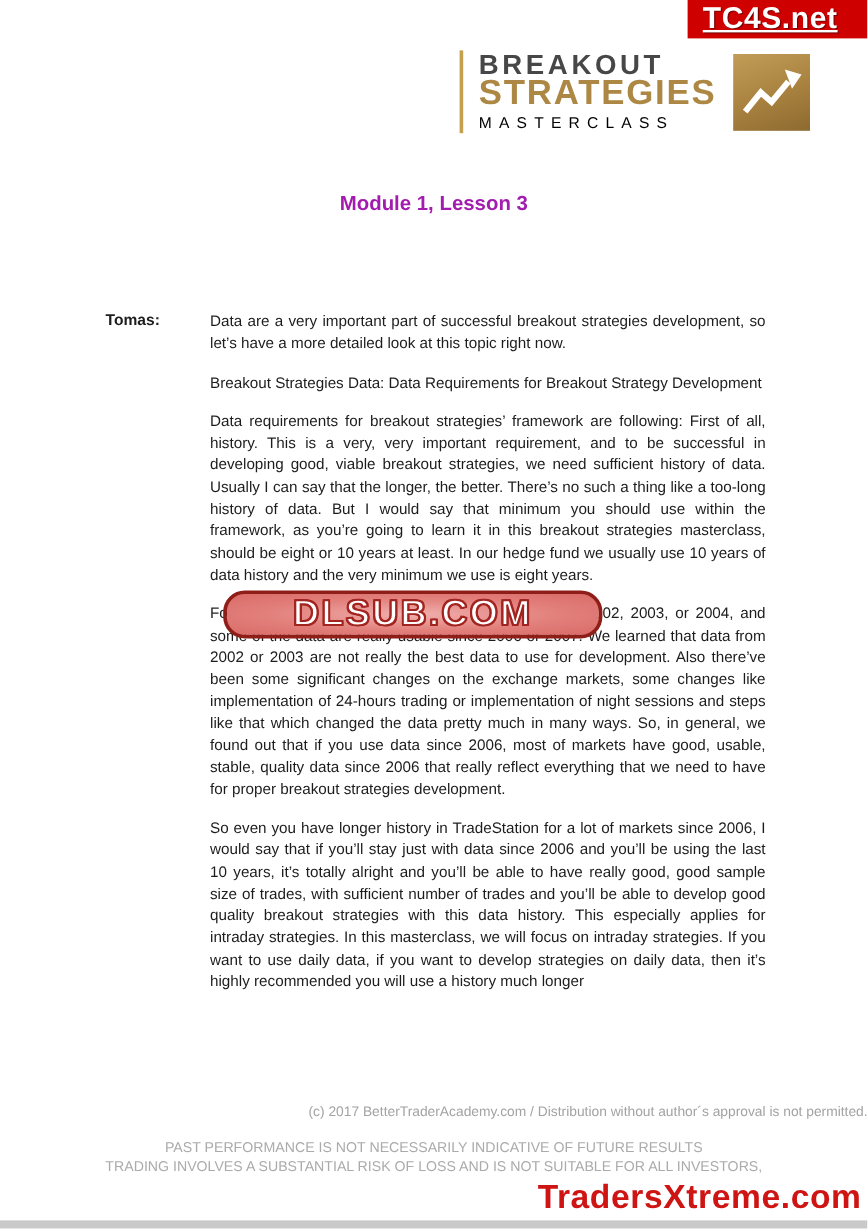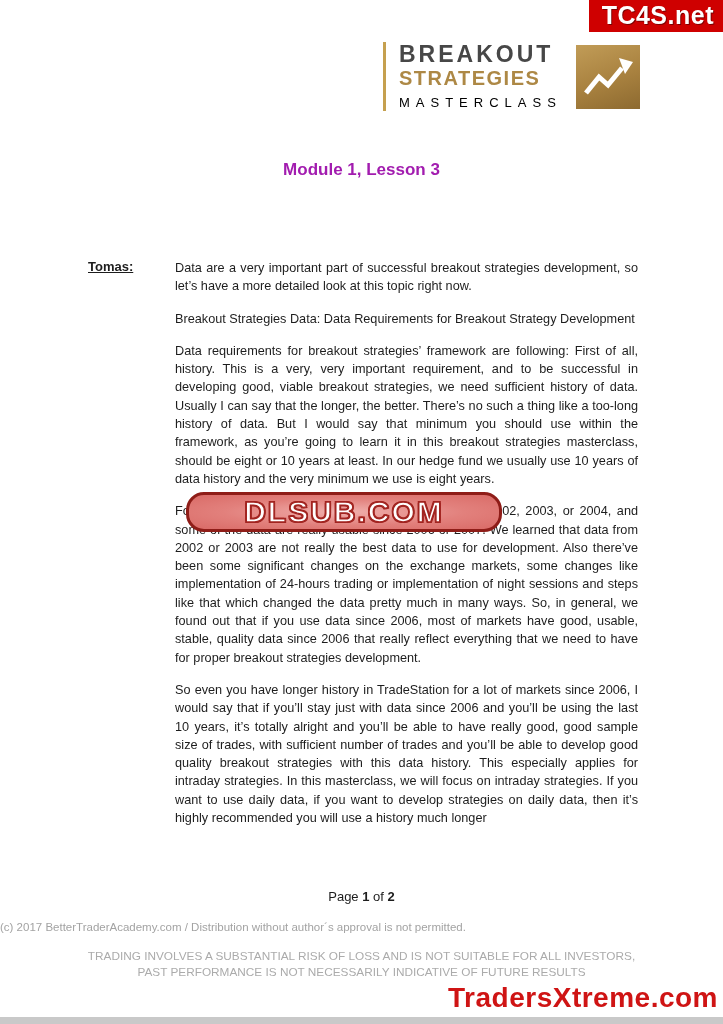--- a/index.html
+++ b/index.html
@@ -15,36 +15,37 @@
 
   
   .tc4s-badge {
     position: absolute;
     top: 0; right: 0;
     background: #cf0000;
     color: #ffffff;
     font-weight: bold;
     font-size: 25px;
     line-height: 31px;
-    padding: 0 9px 1px 13px;
+    padding: 0 25px 1px 13px;
     text-shadow: 1px 1px 0 #7c0000;
     letter-spacing: 0.5px;
+    text-decoration: underline;
   }
 
   
   .logo {
     position: absolute;
     top: 42px; left: 383px;
     display: flex;
     align-items: stretch;
   }
   .logo-bar { width: 3px; background: #c5a04f; margin-right: 13px; }
   .logo-text { display: flex; flex-direction: column; justify-content: center; }
   .logo-line1 { color: #474747; font-weight: bold; font-size: 23px; letter-spacing: 3px; line-height: 24px; }
-  .logo-line2 { color: #ad8845; font-weight: bold; font-size: 20px; letter-spacing: 1.5px; line-height: 25px; }
+  .logo-line2 { color: #ad8845; font-weight: bold; font-size: 29px; letter-spacing: 1.5px; line-height: 25px; text-align: right; }
   .logo-line3 { color: #000000; font-size: 13px; letter-spacing: 6px; line-height: 17px; margin-top: 3px; }
   .logo-icon {
     width: 64px; height: 64px;
     margin-left: 14px;
     align-self: center;
     background: linear-gradient(160deg, #c19c57 0%, #a8813f 55%, #8d6a30 100%);
     display: flex; align-items: center; justify-content: center;
   }
 
   
@@ -63,21 +64,20 @@
   .transcript {
     position: absolute;
     top: 259px; left: 88px;
     width: 550px;
   }
   .speaker {
     position: absolute;
     top: 0; left: 0;
     font-weight: bold;
     font-size: 13px;
-    text-decoration: underline;
   }
   .paragraphs { margin-left: 87px; width: 463px; }
   .paragraphs p {
     margin: 0 0 14px 0;
     font-size: 12.7px;
     line-height: 18.3px;
     text-align: justify;
     color: #1d1d1d;
   }
 
@@ -106,21 +106,21 @@
     position: absolute;
     top: 889px; left: 0; width: 100%;
     text-align: center;
     font-size: 13px;
     color: #1d1d1d;
   }
   .page-number-line b { font-weight: bold; }
   .copyright-line {
     position: absolute;
     top: 921px; left: 0; width: 100%;
-    text-align: left;
+    text-align: right;
     font-size: 11.5px;
     color: #a3a3a3;
   }
   .disclaimer {
     position: absolute;
     top: 948px; left: 0; width: 100%;
     text-align: center;
     font-size: 11.8px;
     line-height: 16px;
     color: #ababab;
@@ -177,25 +177,24 @@
       <p>Data are a very important part of successful breakout strategies development, so let’s have a more detailed look at this topic right now.</p>
       <p>Breakout Strategies Data: Data Requirements for Breakout Strategy Development</p>
       <p>Data requirements for breakout strategies’ framework are following: First of all, history. This is a very, very important requirement, and to be successful in developing good, viable breakout strategies, we need sufficient history of data. Usually I can say that the longer, the better. There’s no such a thing like a too-long history of data. But I would say that minimum you should use within the framework, as you’re going to learn it in this breakout strategies masterclass, should be eight or 10 years at least. In our hedge fund we usually use 10 years of data history and the very minimum we use is eight years.</p>
       <p>Fortunately, TradeStation provides lots of data, since 2002, 2003, or 2004, and some of the data are really usable since 2006 or 2007. We learned that data from 2002 or 2003 are not really the best data to use for development. Also there’ve been some significant changes on the exchange markets, some changes like implementation of 24-hours trading or implementation of night sessions and steps like that which changed the data pretty much in many ways. So, in general, we found out that if you use data since 2006, most of markets have good, usable, stable, quality data since 2006 that really reflect everything that we need to have for proper breakout strategies development.</p>
       <p>So even you have longer history in TradeStation for a lot of markets since 2006, I would say that if you’ll stay just with data since 2006 and you’ll be using the last 10 years, it’s totally alright and you’ll be able to have really good, good sample size of trades, with sufficient number of trades and you’ll be able to develop good quality breakout strategies with this data history. This especially applies for intraday strategies. In this masterclass, we will focus on intraday strategies. If you want to use daily data, if you want to develop strategies on daily data, then it’s highly recommended you will use a history much longer</p>
     </div>
   </div>
 
   <div class="dlsub-watermark">DLSUB.COM</div>
 
-  <div class="page-number-line"><span>Page </span><b>1</b><span> of </span><b>2</b></div>
 
   <div class="copyright-line">(c) 2017 BetterTraderAcademy.com / Distribution without author´s approval is not permitted.</div>
 
   <div class="disclaimer">
+    <div>PAST PERFORMANCE IS NOT NECESSARILY INDICATIVE OF FUTURE RESULTS</div>
     <div>TRADING INVOLVES A SUBSTANTIAL RISK OF LOSS AND IS NOT SUITABLE FOR ALL INVESTORS,</div>
-    <div>PAST PERFORMANCE IS NOT NECESSARILY INDICATIVE OF FUTURE RESULTS</div>
   </div>
 
   <div class="bottom-strip"></div>
   <div class="tradersxtreme-watermark">TradersXtreme.com</div>
 
 </div>
 
 </body></html>

